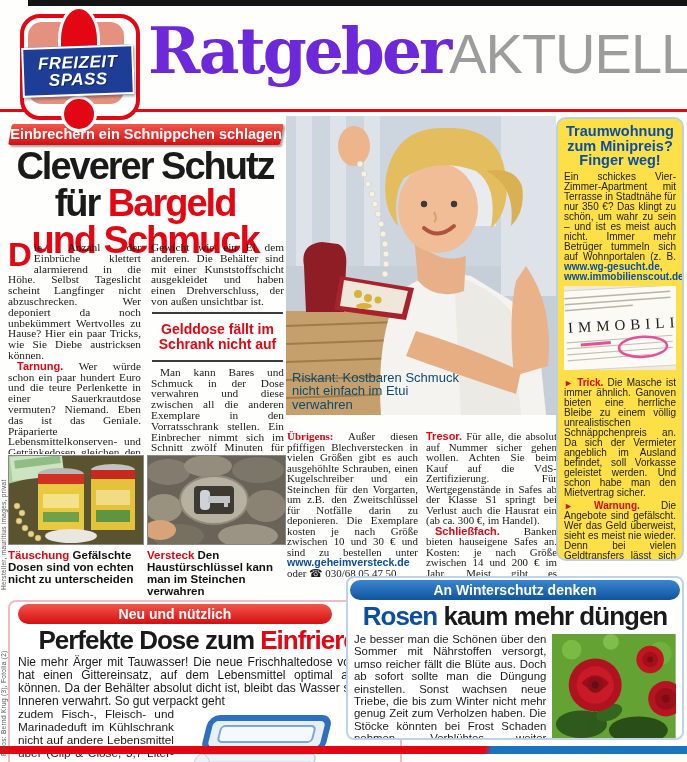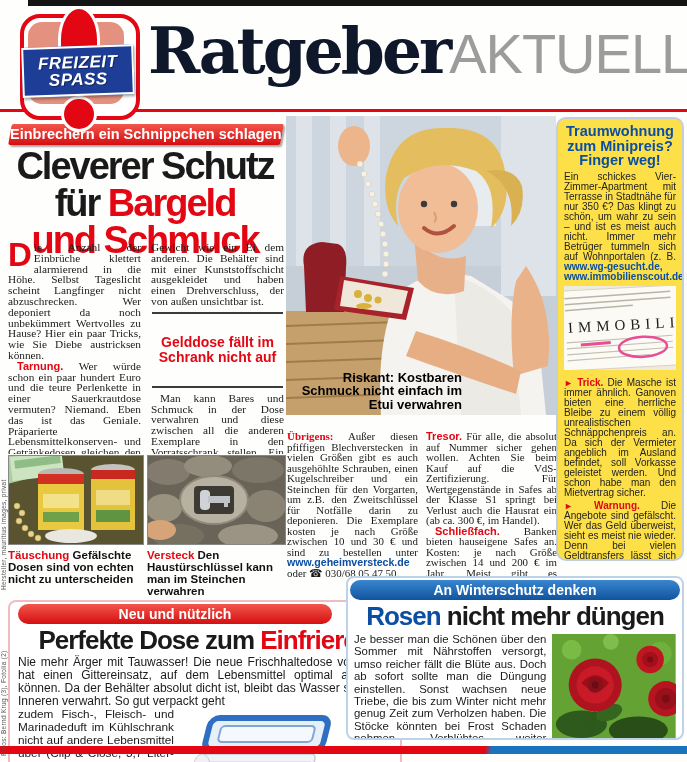--- a/index.html
+++ b/index.html
@@ -15,56 +15,56 @@
   .excl-bar{position:absolute;left:44px;top:-2px;width:36px;height:64px;background:#e30613;
             border:3px solid #fff;border-radius:50% 50% 46% 46% / 48% 48% 44% 44%;}
   .excl-dot{position:absolute;left:47px;top:88px;width:30px;height:30px;background:#e30613;
             border:3px solid #fff;border-radius:50%;}
   .logo-box{position:absolute;left:8px;top:38px;width:108px;height:46px;background:#1d3d97;
             border:2px solid #fff;transform:rotate(-2deg);display:flex;flex-direction:column;
             align-items:center;justify-content:center;box-shadow:1px 2px 3px rgba(0,0,0,.35);}
   .logo-box span{color:#fff;font-weight:bold;font-style:italic;font-size:17px;line-height:17px;
                  letter-spacing:.5px;text-shadow:1px 1px 0 #10255e;}
   .masthead{position:absolute;left:148px;top:14px;white-space:nowrap;}
-  .masthead .t1{font-family:"DejaVu Serif","Liberation Serif",serif;font-weight:bold;color:#0f172a;
+  .masthead .t1{font-family:"DejaVu Serif","Liberation Serif",serif;font-weight:bold;color:#6d28d9;
                 font-size:63px;letter-spacing:-3px;}
   .masthead .t2{font-family:"Liberation Sans",sans-serif;font-weight:400;color:#9c9c9c;
                 font-size:56px;letter-spacing:-1px;}
   .tagline{position:absolute;left:320px;top:84px;font-size:19px;font-weight:bold;color:#121212;}
   
   .kicker{position:absolute;left:10px;top:124px;width:272px;height:21px;z-index:2;}
   .kicker .bg{position:absolute;inset:0;background:linear-gradient(#f2564a,#d40f12);
               transform:skewX(-10deg);border-radius:2px;box-shadow:2px 2px 2px rgba(0,0,0,.35);}
-  .kicker .txt{position:relative;display:block;text-align:left;color:#fff;font-weight:bold;
+  .kicker .txt{position:relative;display:block;text-align:center;color:#fff;font-weight:bold;
                font-size:14.5px;line-height:21px;}
   .headline{position:absolute;left:6px;top:148px;width:278px;text-align:center;font-weight:bold;
             font-size:38px;line-height:.93;letter-spacing:-2px;transform:scaleY(1.04);transform-origin:top;}
   .headline .red{color:#e30613;}
   .body-cols{position:absolute;left:8px;top:242px;width:276px;height:212px;display:flex;gap:10px;
              font-family:"Liberation Serif",serif;font-size:11.3px;line-height:10.8px;
              text-align:justify;overflow:hidden;}
   .body-cols .col{width:133px;}
   .dropcap{float:left;font-family:"Liberation Sans",sans-serif;font-weight:bold;color:#e30613;
            font-size:33px;line-height:26px;padding-right:2px;}
   .lead-red{color:#e30613;font-weight:bold;font-family:"Liberation Sans",sans-serif;font-size:11px;}
   .subhead{border-top:2px solid #3a3a3a;border-bottom:2px solid #3a3a3a;color:#e30613;
            font-family:"Liberation Sans",sans-serif;font-weight:bold;font-size:14px;line-height:15px;
-           text-align:center;padding:21px 0;margin:5px 1px 5px;}
+           text-align:center;padding:8px 0;margin:5px 1px 5px;}
   .indent{text-indent:9px;}
   
   .figrow{position:absolute;left:8px;top:455px;width:276px;display:flex;gap:5px;}
   .fig{display:flex;flex-direction:column;}
   .fig svg{display:block;border:1px solid #888;}
   .figcap{margin-top:4px;font-size:11.5px;line-height:12px;font-weight:bold;color:#111;text-align:left;}
   .figcap .lab{color:#e30613;}
   
   .mainphoto{position:absolute;left:286px;top:116px;width:270px;height:299px;}
   .mainphoto svg{display:block;}
-  .photocap{position:absolute;left:6px;bottom:4px;width:170px;font-weight:bold;font-size:13px;
-            line-height:13.5px;color:#000000;text-align:right;}
+  .photocap{position:absolute;left:6px;bottom:4px;width:170px;font-weight:normal;font-size:13px;
+            line-height:13.5px;color:#0c4a6e;}
   
   .tips{position:absolute;left:287px;top:431px;width:270px;height:164px;display:flex;gap:8px;
         font-family:"Liberation Serif",serif;font-size:10.9px;line-height:10.5px;text-align:justify;
         overflow:hidden;}
   .tips .col{width:131px;}
   .url{color:#0b4ea2;font-weight:bold;font-family:"Liberation Sans",sans-serif;font-size:10.6px;}
   
   .sidebar{position:absolute;left:556px;top:117px;width:128px;height:444px;border:2px solid #c3cedd;
            border-radius:10px;background:#fde047;box-sizing:border-box;padding:5px 6px;overflow:hidden;}
   .sb-title{color:#0b4ea2;font-weight:bold;font-size:14.5px;line-height:14.5px;text-align:center;
@@ -325,21 +325,21 @@
           <line x1="34" y1="62" x2="138" y2="62" stroke="#dde3ea" stroke-width="2"></line>
         </g>
         <ellipse cx="22" cy="58" rx="8" ry="12" fill="#eef2f6" stroke="#c3cbd5"></ellipse>
         <ellipse cx="80" cy="84" rx="62" ry="5" fill="#e8eaee"></ellipse>
       </svg>
     </div>
   </div>
 
   <div class="boxR">
     <div class="pill blue">An Winterschutz denken</div>
-    <div class="boxhead"><span class="blue">Rosen</span><span> nicht mehr düngen</span></div>
+    <div class="boxhead"><span class="blue">Rosen</span><span> kaum mehr düngen</span></div>
     <div class="boxR-row">
       <div class="txt">Je besser man die Schönen über den Sommer mit Nährstoffen versorgt, umso reicher fällt die Blüte aus. Doch ab sofort sollte man die Düngung einstellen. Sonst wachsen neue Triebe, die bis zum Winter nicht mehr genug Zeit zum Verholzen haben. Die Stöcke könnten bei Frost Schaden nehmen. Verblühtes weiter abschneiden, sonst bilden sich Früchte.</div>
       <svg width="126" height="106" viewBox="0 0 126 106">
         <rect width="126" height="106" fill="#63a233"></rect>
         <circle cx="20" cy="16" r="10" fill="#7fc24a" opacity=".8"></circle>
         <circle cx="60" cy="8" r="8" fill="#8ccb58" opacity=".7"></circle>
         <circle cx="110" cy="20" r="12" fill="#76b841" opacity=".7"></circle>
         <ellipse cx="30" cy="92" rx="26" ry="14" fill="#2f5a1d"></ellipse>
         <ellipse cx="88" cy="98" rx="30" ry="14" fill="#294e18"></ellipse>
         <ellipse cx="58" cy="80" rx="14" ry="8" fill="#35661f" transform="rotate(-20 58 80)"></ellipse>

